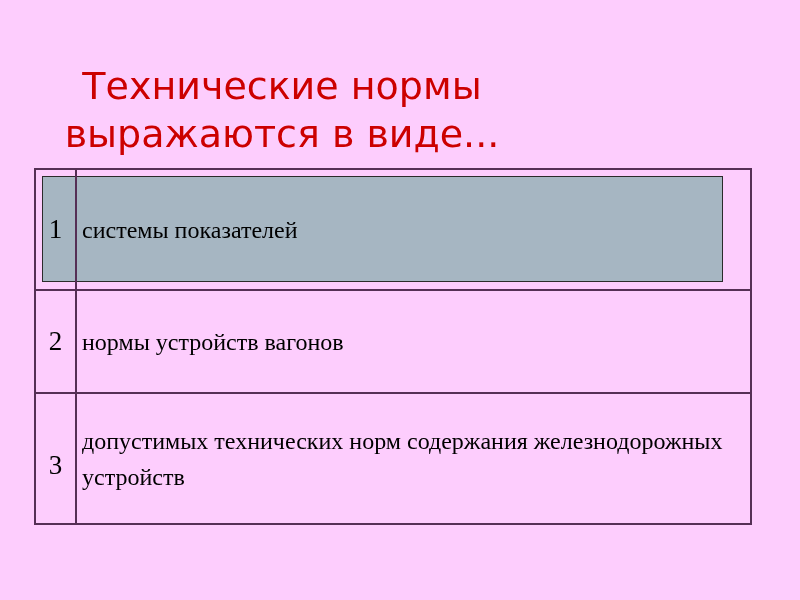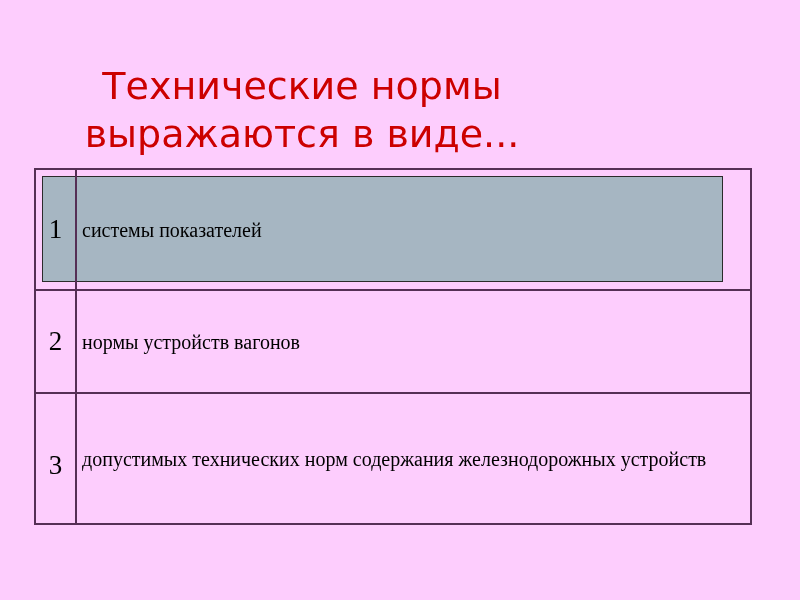--- a/index.html
+++ b/index.html
@@ -16,21 +16,21 @@
   #slide {
     position: relative;
     width: 800px;
     height: 600px;
     background: #fdcdfd;
   }
 
   
   #title {
     position: absolute;
-    left: 52px;
+    left: 32px;
     top: 62px;
     width: 500px;
     color: #cc0000;
     font-family: "DejaVu Sans", "Liberation Sans", sans-serif;
     font-size: 38px;
     line-height: 48px;
     font-weight: normal;
     text-align: center;
     white-space: pre-line;
     letter-spacing: 0px;
@@ -53,21 +53,21 @@
     color: #000000;
     background: transparent;
   }
   .col-num {
     width: 39px;
     text-align: center;
     font-size: 27px;
     line-height: 1.1;
   }
   .col-text {
-    font-size: 20px;
+    font-size: 24px;
     line-height: 36px;
     padding-left: 5px !important;
     padding-right: 4px !important;
   }
   #row1 td { height: 119px; }
   #row2 td { height: 101px; }
   #row3 td { height: 115px; }
 
   
   #highlight-box {

